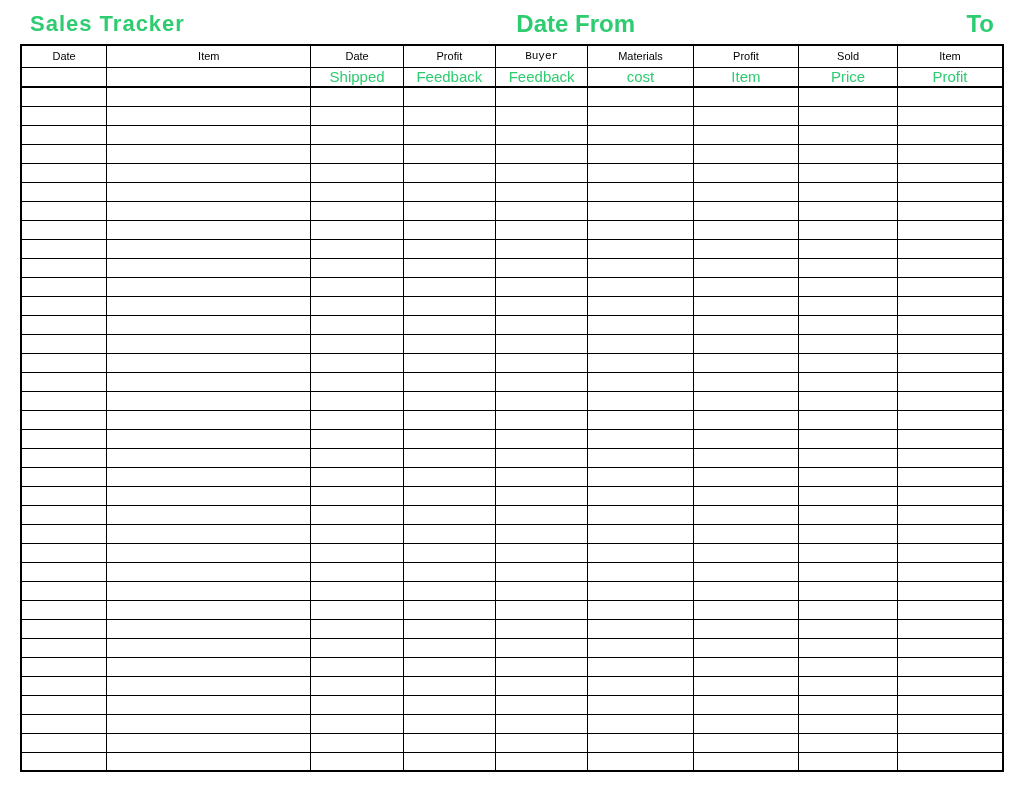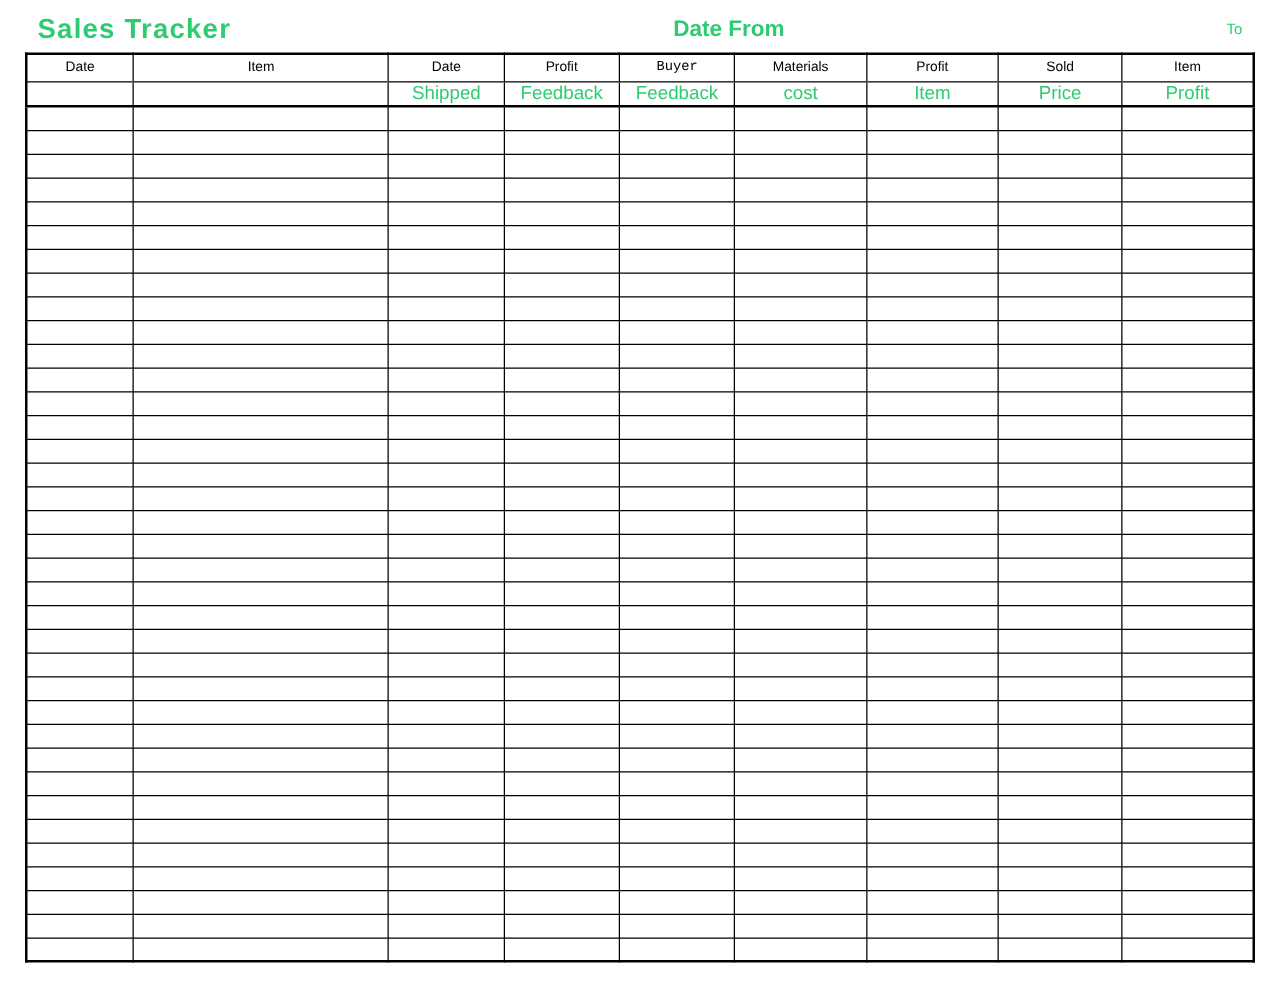--- a/index.html
+++ b/index.html
@@ -31,29 +31,29 @@
     }
 
     .title {
       font-size: 22px;
       font-weight: bold;
       color: #2ecc71;
       letter-spacing: 1px;
     }
 
     .date-from-label {
-      font-size: 18px;
+      font-size: 24px;
       color: #2ecc71;
       font-weight: bold;
     }
 
     .date-to-label {
-      font-size: 12px;
+      font-size: 24px;
       color: #2ecc71;
-      font-weight: normal;
+      font-weight: bold;
     }
 
     .tracker-table {
       width: 100%;
       border-collapse: collapse;
       border: 2px solid #000;
       padding-left: 28px;
     }
 
     .tracker-table th,

